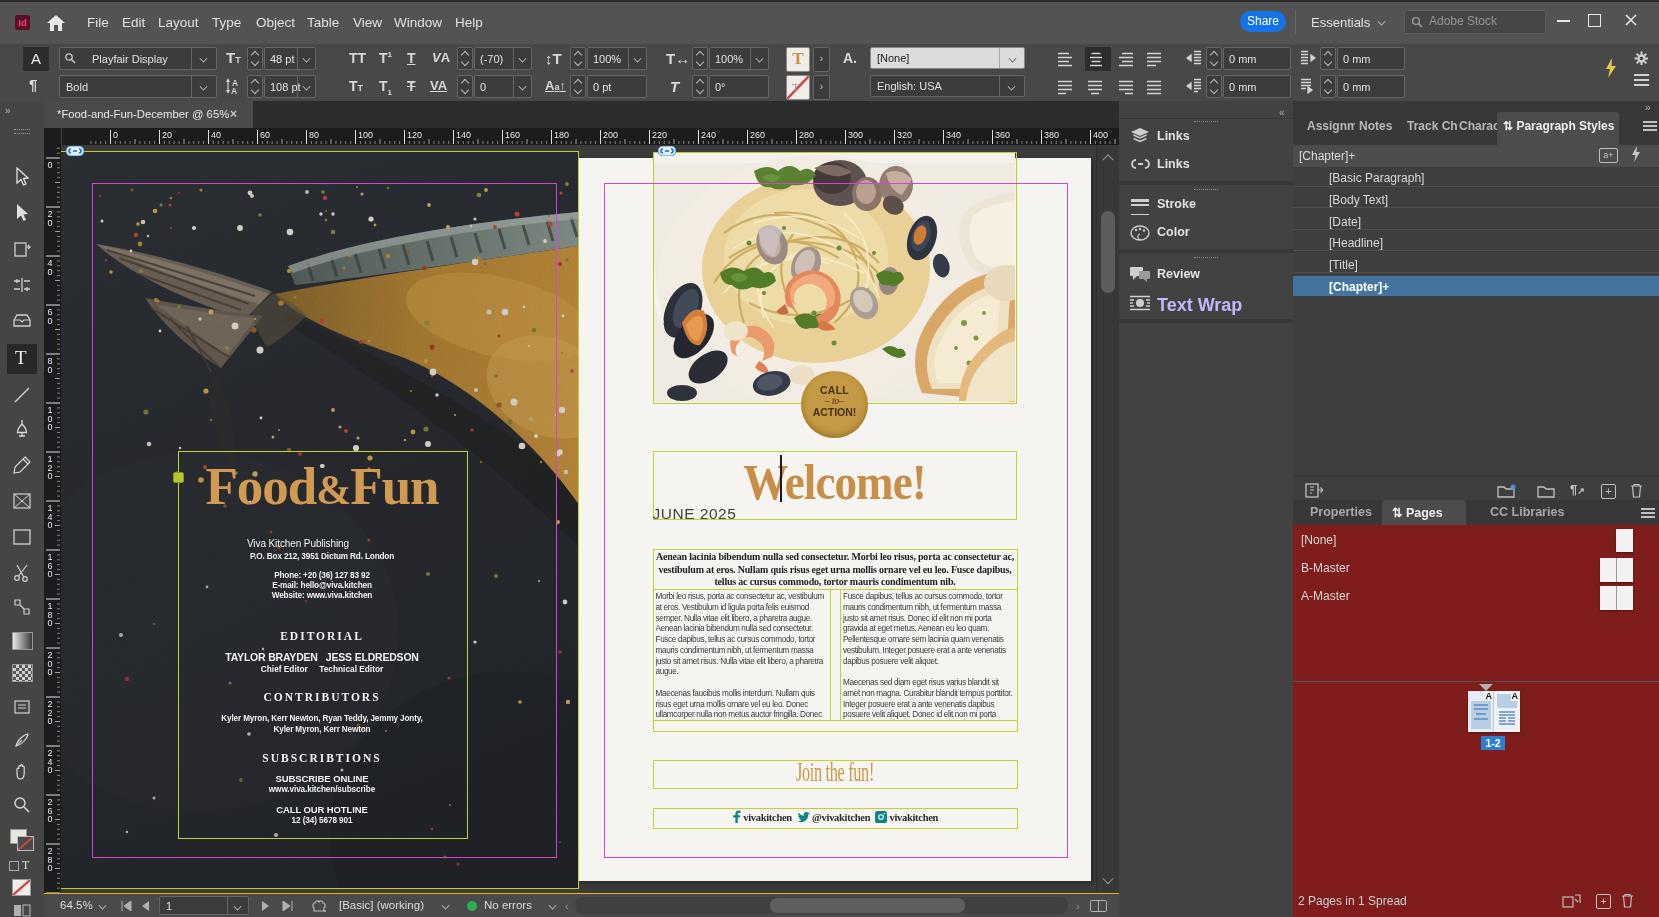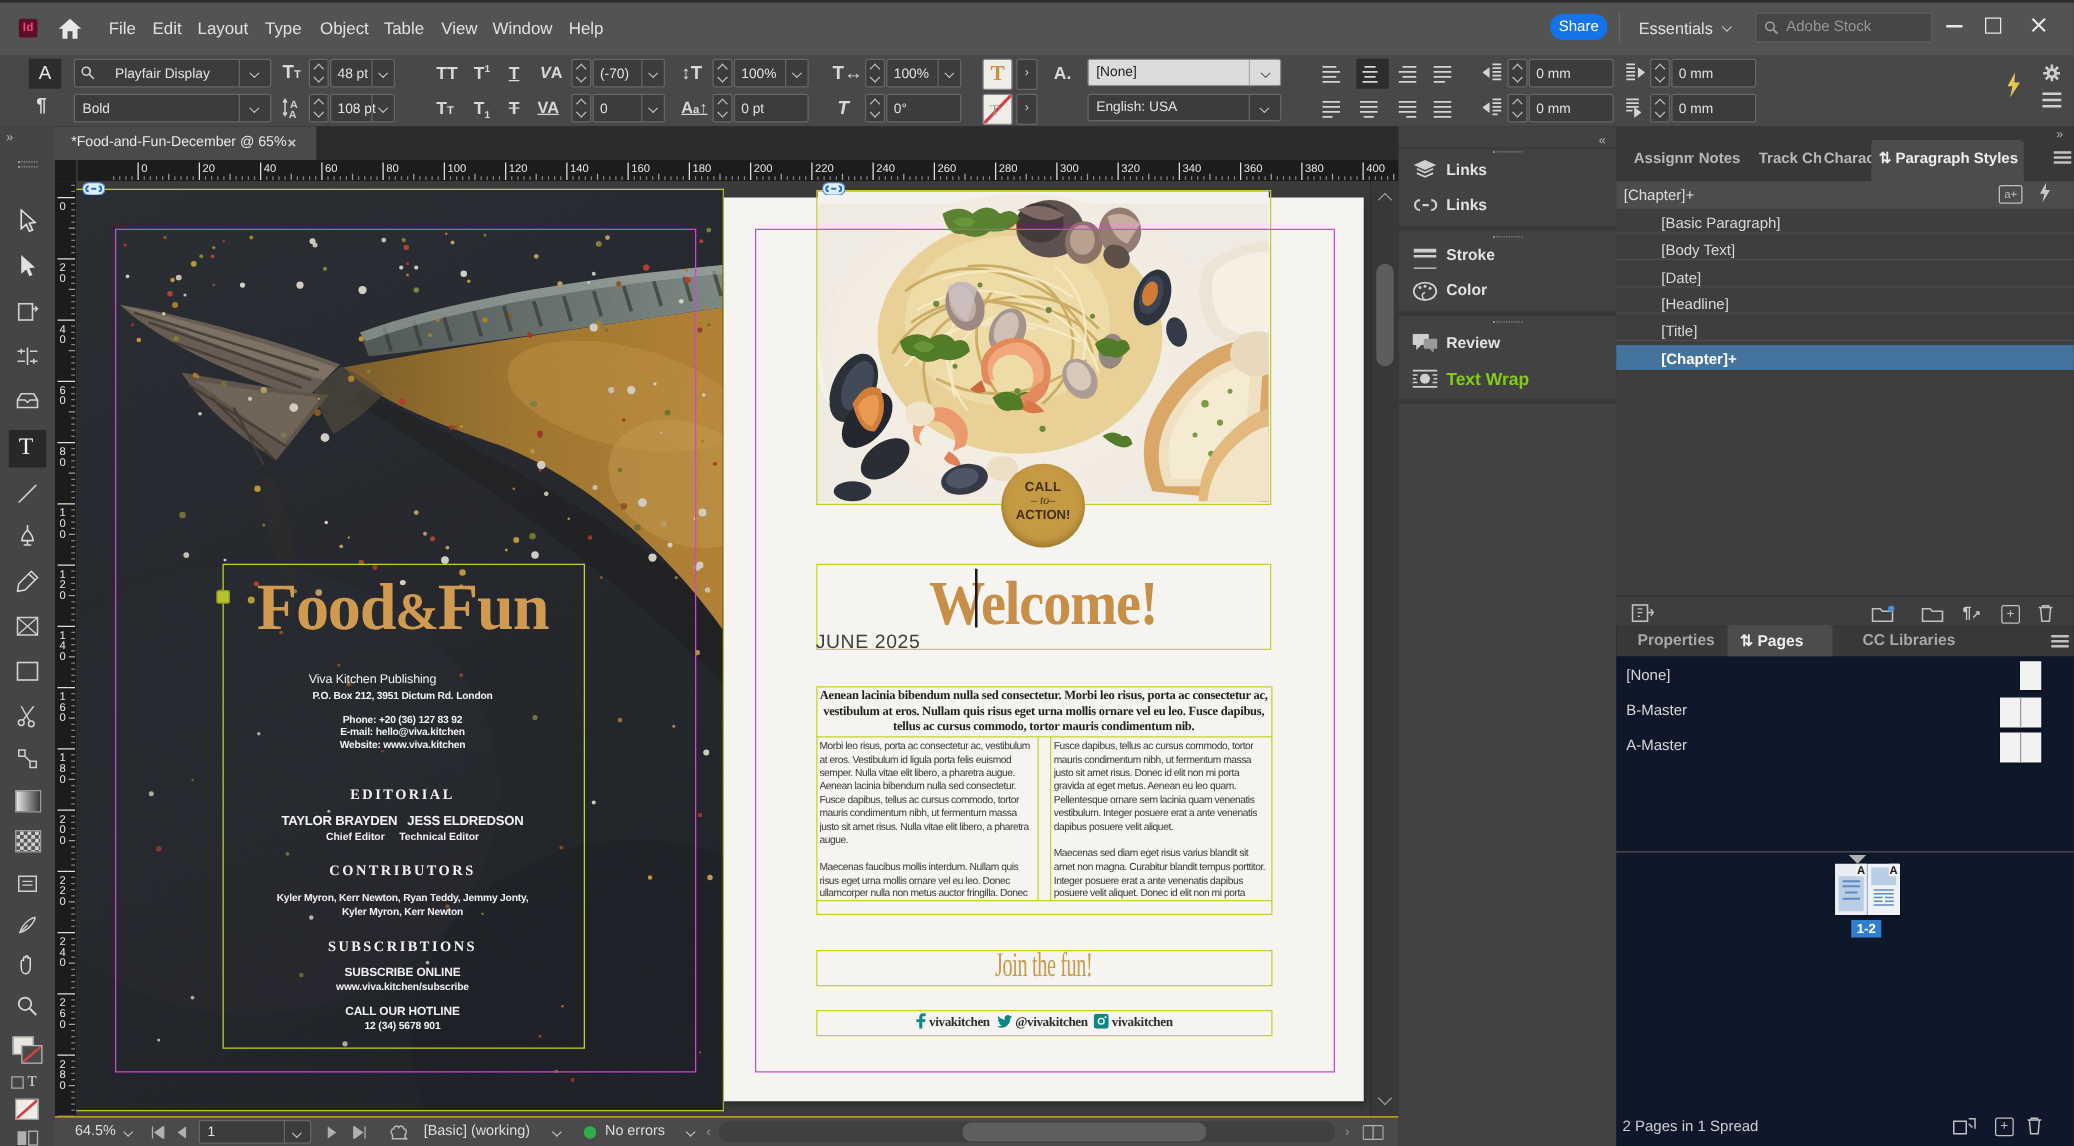--- a/index.html
+++ b/index.html
@@ -910,21 +910,21 @@
         <rect x="0" y="0" width="13" height="9" rx="1" fill="#cfcfcf"></rect>
         <path d="M3 9 L3 13 L7 9" fill="#cfcfcf"></path>
         <rect x="9" y="4" width="11" height="8" rx="1" fill="#9a9a9a"></rect>
         <path d="M17 12 L17 15 L13.5 12" fill="#9a9a9a"></path>
       </svg>
   <div class="ab" style="left:38px;top:166px;color:#e2e2e2;font-size:12.5px;font-weight:bold">Review</div>
   <svg class="ab" style="left:11px;top:194px" width="20" height="16" viewBox="0 0 20 16">
         <circle cx="10" cy="8" r="4" fill="#cfcfcf"></circle>
         <path d="M0 1.5h20M0 5h4M16 5h4M0 8h3M17 8h3M0 11h4M16 11h4M0 14.5h20" stroke="#cfcfcf" stroke-width="1.3"></path>
       </svg>
-  <div class="ab" style="left:38px;top:194px;color:#84cc16;font-size:14px;font-weight:bold">Text Wrap</div>
+  <div class="ab" style="left:38px;top:194px;color:#c4b5fd;font-size:18px;font-weight:bold">Text Wrap</div>
   <div class="ab" style="left:0;top:218px;width:174px;height:4px;background:#383838"></div>
 
   <div class="ab" style="left:174px;top:0;width:366px;height:816px;background:#3e3e3e">
     <div class="ab" style="left:0;top:0;width:366px;height:44px;background:#383838"></div>
     <div class="ab" style="left:14px;top:18px;color:#b8b8b8;font-size:12px;font-weight:bold;width:48px;overflow:hidden;white-space:nowrap">Assignm</div>
     <div class="ab" style="left:66px;top:18px;color:#b8b8b8;font-size:12px;font-weight:bold">Notes</div>
     <div class="ab" style="left:114px;top:18px;color:#b8b8b8;font-size:12px;font-weight:bold;width:50px;overflow:hidden;white-space:nowrap">Track Ch</div>
     <div class="ab" style="left:166px;top:18px;color:#b8b8b8;font-size:12px;font-weight:bold;width:46px;overflow:hidden;white-space:nowrap">Charact</div>
     <div class="ab" style="left:204px;top:11px;width:122px;height:33px;background:#4c4c4c;border-radius:3px 3px 0 0"></div>
     <div class="ab" style="left:210px;top:18px;color:#ededed;font-size:12px;font-weight:bold">⇅ Paragraph Styles</div>
@@ -963,21 +963,21 @@
     <svg class="ab" style="left:244px;top:383px" width="20" height="14" viewBox="0 0 20 14">
           <path d="M1 3 L7 3 L9 5 L17 5 L17 13 L1 13 Z" fill="none" stroke="#c0c0c0" stroke-width="1.3"></path>
         </svg>
     <div class="ab" style="left:277px;top:381px;color:#c8c8c8;font-size:13px;font-weight:bold">¶<span style="font-size:9px">↗</span></div>
     <div class="ab" style="left:308px;top:383px;width:13px;height:13px;border:1px solid #c0c0c0;border-radius:2px;color:#c0c0c0;font-size:11px;text-align:center;line-height:12px">+</div>
     <svg class="ab" style="left:337px;top:382px" width="13" height="15" viewBox="0 0 13 15">
           <path d="M1 3 H12 M4 3 V1.5 H9 V3 M2.5 3 L3.5 14 H9.5 L10.5 3" fill="none" stroke="#c0c0c0" stroke-width="1.2"></path>
         </svg>
   </div>
 
-  <div class="ab" style="left:174px;top:399px;width:366px;height:417px;background:#0f172a">
+  <div class="ab" style="left:174px;top:399px;width:366px;height:417px;background:#7f1d1d">
     <div class="ab" style="left:0;top:0;width:366px;height:25px;background:#383838"></div>
     <div class="ab" style="left:17px;top:5px;color:#a8a8a8;font-size:12.5px;font-weight:bold">Properties</div>
     <div class="ab" style="left:89px;top:0;width:84px;height:25px;background:#4c4c4c;border-radius:3px 3px 0 0"></div>
     <div class="ab" style="left:99px;top:5px;color:#ededed;font-size:12.5px;font-weight:bold">⇅ Pages</div>
     <div class="ab" style="left:197px;top:5px;color:#a8a8a8;font-size:12.5px;font-weight:bold">CC Libraries</div>
     <div class="ab" style="left:348px;top:8px;width:14px;height:2px;background:#c0c0c0;box-shadow:0 4px #c0c0c0,0 8px #c0c0c0"></div>
     <div class="ab" style="left:8px;top:33px;color:#d8d8d8;font-size:12px">[None]</div>
     <div class="ab" style="left:323px;top:29px;width:17px;height:23px;background:#f2f2f2;box-shadow:0 1px 2px rgba(0,0,0,.4)"></div>
     <div class="ab" style="left:8px;top:61px;color:#d8d8d8;font-size:12px">B-Master</div>
     <div class="ab" style="left:307px;top:58px;width:33px;height:24px;background:#f2f2f2;box-shadow:0 1px 2px rgba(0,0,0,.4)">

